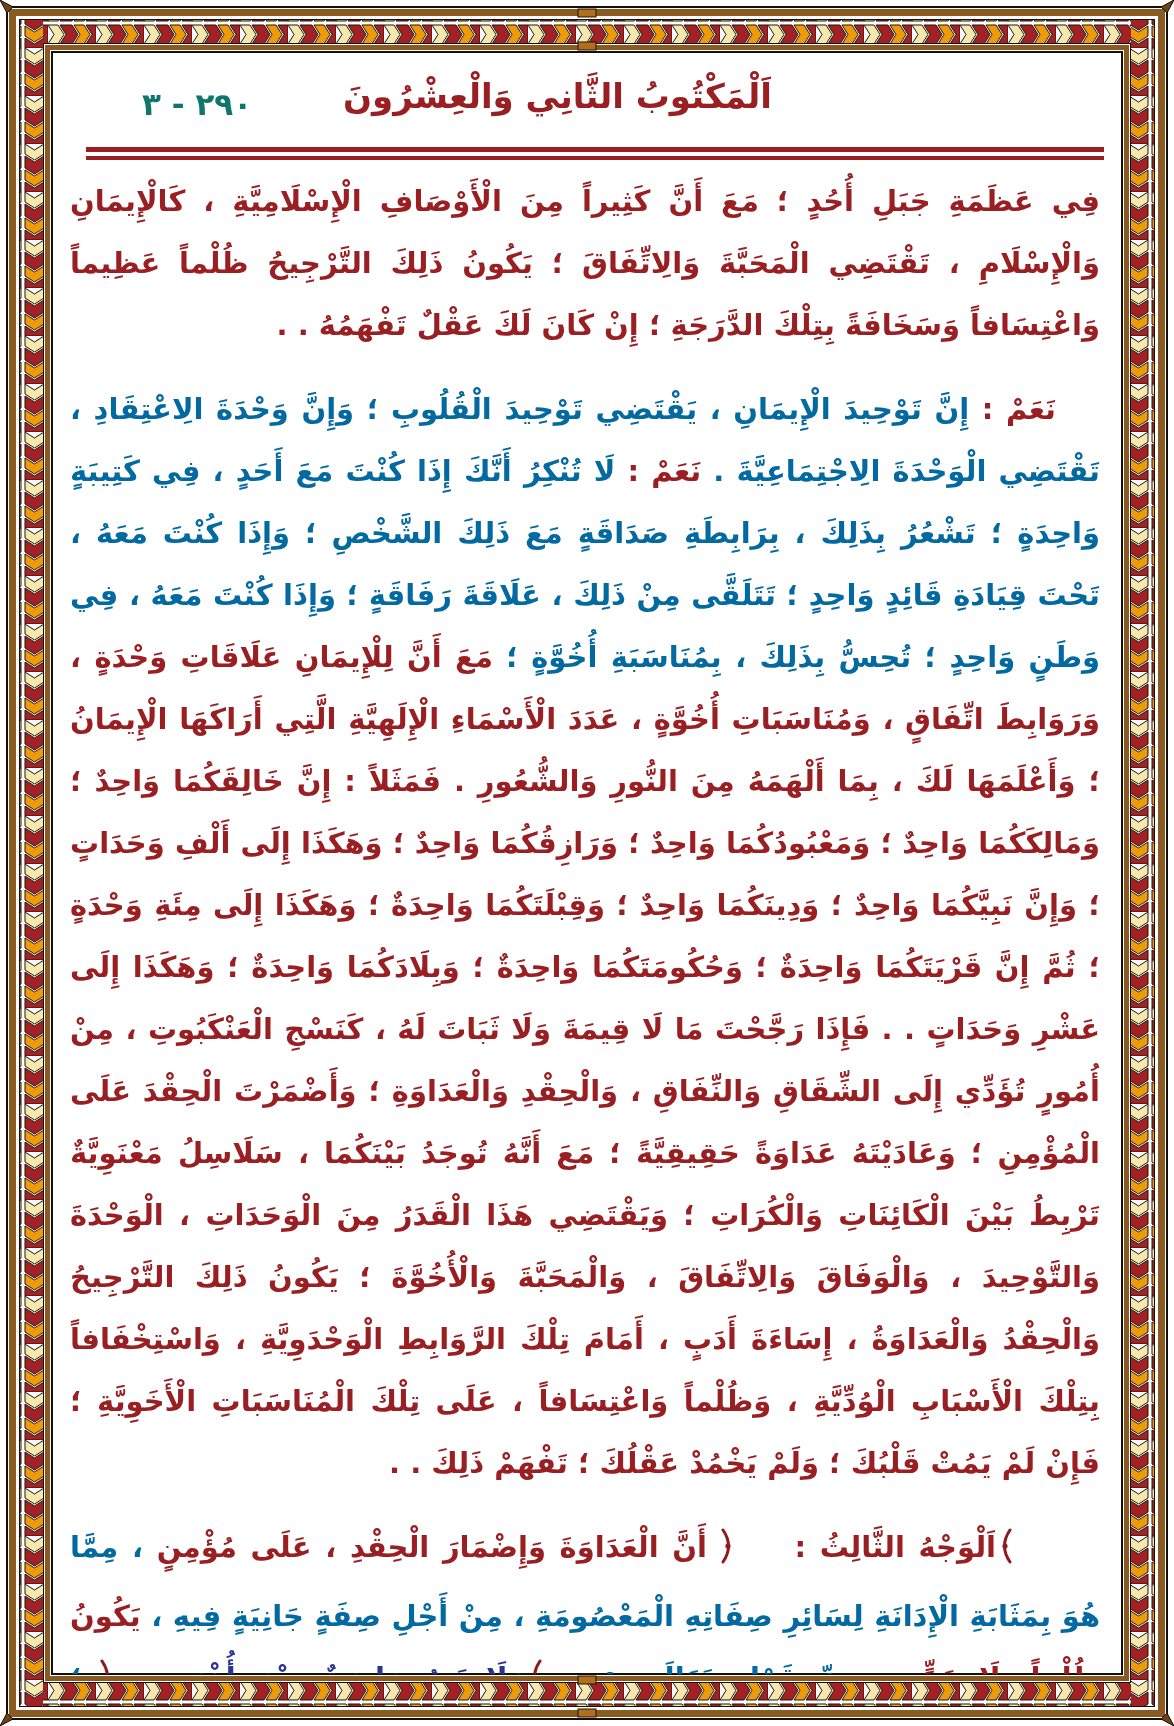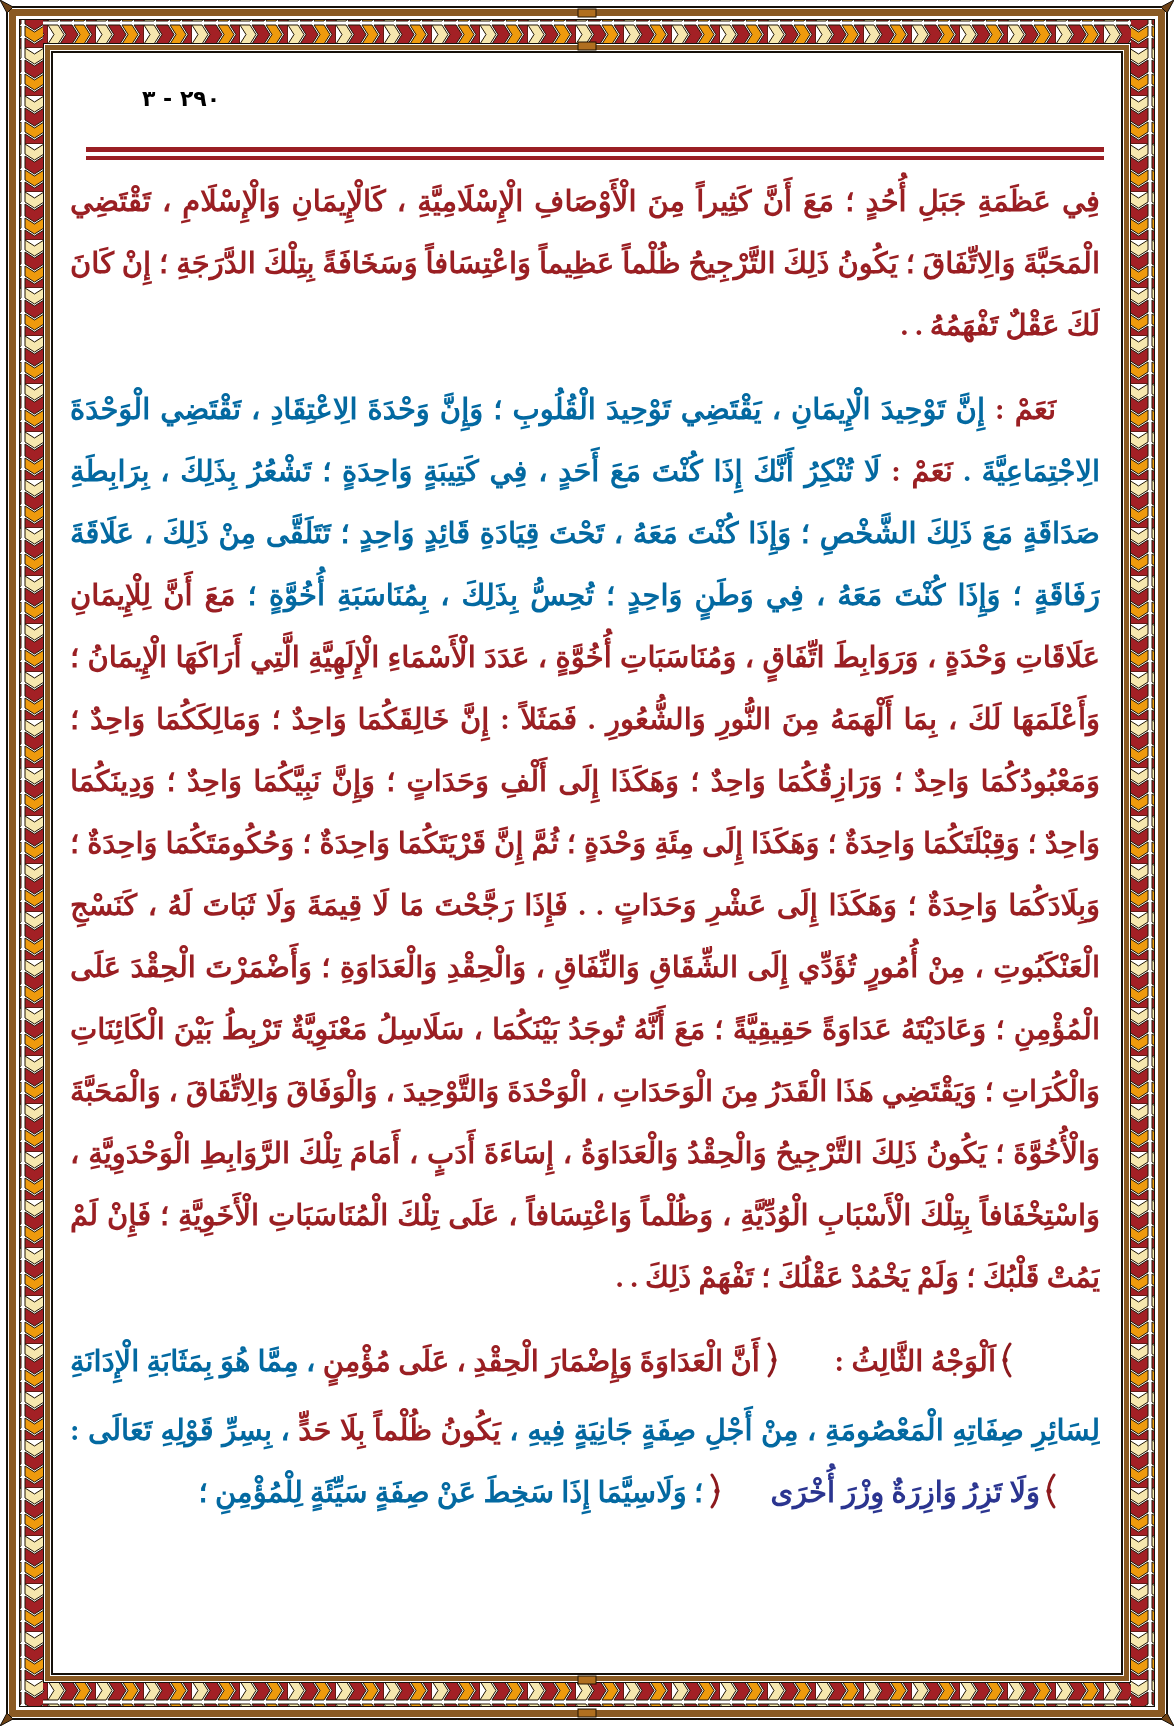--- a/index.html
+++ b/index.html
@@ -6,37 +6,37 @@
   body{
     width:1174px;height:1726px;position:relative;overflow:hidden;
     font-family:"DejaVu Sans",sans-serif;
   }
   
   .frame-svg{position:absolute;top:0;left:0;width:1174px;height:1726px;pointer-events:none;}
   
   .header{position:absolute;top:70px;left:72px;right:72px;height:78px;direction:rtl;}
   .page-num{
     position:absolute;top:16px;left:70px;
-    color:#000000;font-weight:bold;font-size:22px;direction:rtl;white-space:nowrap;
+    color:#0f766e;font-weight:bold;font-size:31px;direction:rtl;white-space:nowrap;
   }
   .title{
     position:absolute;top:6px;right:330px;left:330px;text-align:center;
     color:#9A1F23;font-weight:bold;font-size:34px;white-space:nowrap;
   }
   .double-rule{
     position:absolute;top:147px;left:86px;right:70px;height:4px;
     border-top:5px solid #9A1F23;border-bottom:4px solid #9A1F23;
   }
   
   .body-text{
     position:absolute;top:170px;right:74px;left:70px;bottom:52px;
     direction:rtl;text-align:justify;overflow:hidden;
   }
   .body-text p{
-    margin:0 0 22px 0;font-size:29px;line-height:62px;font-weight:bold;font-family:Liberation Serif, serif;
+    margin:0 0 22px 0;font-size:29px;line-height:62px;font-weight:bold;
   }
   .body-text p.indent{text-indent:44px;}
   .t-red{color:#9A1F23;}
   .t-black{color:#0369a1;}
   .t-blue{color:#2B3590;}
   .bracket{display:inline-block;vertical-align:-7px;}
   .bracket svg{height:36px;width:16px;display:inline-block;}
 </style>
 </head>
 <body>
@@ -82,20 +82,21 @@
   <polygon points="1174,1726 1161,1719 1167,1713" fill="#6E4215" stroke="#15100a" stroke-width="1"></polygon>
 
   <rect x="578" y="9" width="18" height="8" fill="#B06F1F" stroke="#201505" stroke-width="1"></rect>
   <rect x="578" y="42" width="18" height="8" fill="#B06F1F" stroke="#201505" stroke-width="1"></rect>
   <rect x="578" y="1676" width="18" height="8" fill="#B06F1F" stroke="#201505" stroke-width="1"></rect>
   <rect x="578" y="1709" width="18" height="8" fill="#B06F1F" stroke="#201505" stroke-width="1"></rect>
 </svg>
 
 <div class="header">
   <div class="page-num">٢٩٠ - ٣</div>
+  <div class="title">اَلْمَكْتُوبُ الثَّانِي وَالْعِشْرُونَ</div>
 </div>
 <div class="double-rule"></div>
 
 <div class="body-text">
     <p><span class="t-red">فِي عَظَمَةِ جَبَلِ أُحُدٍ ؛ مَعَ أَنَّ كَثِيراً مِنَ الْأَوْصَافِ الْإِسْلَامِيَّةِ ، كَالْإِيمَانِ وَالْإِسْلَامِ ، تَقْتَضِي الْمَحَبَّةَ وَالِاتِّفَاقَ ؛ يَكُونُ ذَلِكَ التَّرْجِيحُ ظُلْماً عَظِيماً وَاعْتِسَافاً وَسَخَافَةً بِتِلْكَ الدَّرَجَةِ ؛ إِنْ كَانَ لَكَ عَقْلٌ تَفْهَمُهُ . .</span></p>
     <p class="indent"><span class="t-red">نَعَمْ : </span><span class="t-black">إِنَّ تَوْحِيدَ الْإِيمَانِ ، يَقْتَضِي تَوْحِيدَ الْقُلُوبِ ؛ وَإِنَّ وَحْدَةَ الِاعْتِقَادِ ، تَقْتَضِي الْوَحْدَةَ الِاجْتِمَاعِيَّةَ . </span><span class="t-red">نَعَمْ : </span><span class="t-black">لَا تُنْكِرُ أَنَّكَ إِذَا كُنْتَ مَعَ أَحَدٍ ، فِي كَتِيبَةٍ وَاحِدَةٍ ؛ تَشْعُرُ بِذَلِكَ ، بِرَابِطَةِ صَدَاقَةٍ مَعَ ذَلِكَ الشَّخْصِ ؛ وَإِذَا كُنْتَ مَعَهُ ، تَحْتَ قِيَادَةِ قَائِدٍ وَاحِدٍ ؛ تَتَلَقَّى مِنْ ذَلِكَ ، عَلَاقَةَ رَفَاقَةٍ ؛ وَإِذَا كُنْتَ مَعَهُ ، فِي وَطَنٍ وَاحِدٍ ؛ تُحِسُّ بِذَلِكَ ، بِمُنَاسَبَةِ أُخُوَّةٍ ؛ </span><span class="t-red">مَعَ أَنَّ لِلْإِيمَانِ عَلَاقَاتِ وَحْدَةٍ ، وَرَوَابِطَ اتِّفَاقٍ ، وَمُنَاسَبَاتِ أُخُوَّةٍ ، عَدَدَ الْأَسْمَاءِ الْإِلَهِيَّةِ الَّتِي أَرَاكَهَا الْإِيمَانُ ؛ وَأَعْلَمَهَا لَكَ ، بِمَا أَلْهَمَهُ مِنَ النُّورِ وَالشُّعُورِ . فَمَثَلاً : إِنَّ خَالِقَكُمَا وَاحِدٌ ؛ وَمَالِكَكُمَا وَاحِدٌ ؛ وَمَعْبُودُكُمَا وَاحِدٌ ؛ وَرَازِقُكُمَا وَاحِدٌ ؛ وَهَكَذَا إِلَى أَلْفِ وَحَدَاتٍ ؛ وَإِنَّ نَبِيَّكُمَا وَاحِدٌ ؛ وَدِينَكُمَا وَاحِدٌ ؛ وَقِبْلَتَكُمَا وَاحِدَةٌ ؛ وَهَكَذَا إِلَى مِئَةِ وَحْدَةٍ ؛ ثُمَّ إِنَّ قَرْيَتَكُمَا وَاحِدَةٌ ؛ وَحُكُومَتَكُمَا وَاحِدَةٌ ؛ وَبِلَادَكُمَا وَاحِدَةٌ ؛ وَهَكَذَا إِلَى عَشْرِ وَحَدَاتٍ . . فَإِذَا رَجَّحْتَ مَا لَا قِيمَةَ وَلَا ثَبَاتَ لَهُ ، كَنَسْجِ الْعَنْكَبُوتِ ، مِنْ أُمُورٍ تُؤَدِّي إِلَى الشِّقَاقِ وَالنِّفَاقِ ، وَالْحِقْدِ وَالْعَدَاوَةِ ؛ وَأَضْمَرْتَ الْحِقْدَ عَلَى الْمُؤْمِنِ ؛ وَعَادَيْتَهُ عَدَاوَةً حَقِيقِيَّةً ؛ مَعَ أَنَّهُ تُوجَدُ بَيْنَكُمَا ، سَلَاسِلُ مَعْنَوِيَّةٌ تَرْبِطُ بَيْنَ الْكَائِنَاتِ وَالْكُرَاتِ ؛ وَيَقْتَضِي هَذَا الْقَدَرُ مِنَ الْوَحَدَاتِ ، الْوَحْدَةَ وَالتَّوْحِيدَ ، وَالْوَفَاقَ وَالِاتِّفَاقَ ، وَالْمَحَبَّةَ وَالْأُخُوَّةَ ؛ يَكُونُ ذَلِكَ التَّرْجِيحُ وَالْحِقْدُ وَالْعَدَاوَةُ ، إِسَاءَةَ أَدَبٍ ، أَمَامَ تِلْكَ الرَّوَابِطِ الْوَحْدَوِيَّةِ ، وَاسْتِخْفَافاً بِتِلْكَ الْأَسْبَابِ الْوُدِّيَّةِ ، وَظُلْماً وَاعْتِسَافاً ، عَلَى تِلْكَ الْمُنَاسَبَاتِ الْأَخَوِيَّةِ ؛ فَإِنْ لَمْ يَمُتْ قَلْبُكَ ؛ وَلَمْ يَخْمُدْ عَقْلُكَ ؛ تَفْهَمْ ذَلِكَ . .</span></p>
     <p class="indent"><span class="bracket"><svg viewBox="0 0 16 36">
           <path d="M14,2 Q3,18 14,34" fill="none" stroke="#8D1A1E" stroke-width="3" stroke-linecap="round"></path>
           <circle cx="9" cy="18" r="2.6" fill="#8D1A1E"></circle>
         </svg></span><span class="t-red">اَلْوَجْهُ الثَّالِثُ : </span><span class="bracket"><svg viewBox="0 0 16 36">

